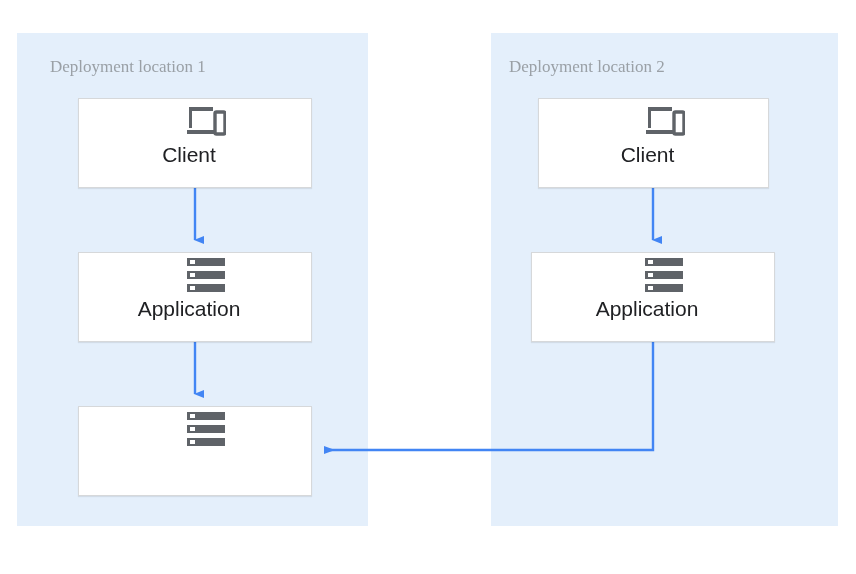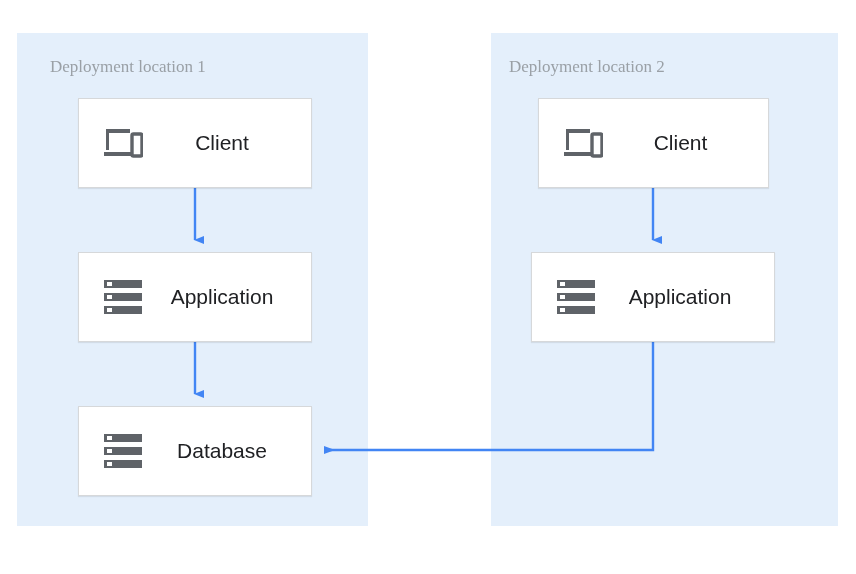--- a/index.html
+++ b/index.html
@@ -30,20 +30,21 @@
     font-family: Liberation Serif, serif;
   }
   .node {
     position: absolute;
     background: #ffffff;
     border: 1px solid #d6d8da;
     box-sizing: border-box;
     display: flex;
     align-items: center;
     box-shadow: 0 1px 1px rgba(0,0,0,0.08);
+    flex-direction: column;
   }
   .node-icon {
     flex: 0 0 auto;
     width: 44px;
     height: 44px;
     margin-left: 22px;
     display: flex;
     align-items: center;
     justify-content: center;
   }
@@ -131,21 +132,20 @@
     <span class="node-icon">
       <svg width="38" height="34" viewBox="0 0 38 34" aria-hidden="true">
         <rect x="0" y="0" width="38" height="8" fill="#5f6368"></rect>
         <rect x="3" y="2" width="5" height="4" fill="#ffffff"></rect>
         <rect x="0" y="13" width="38" height="8" fill="#5f6368"></rect>
         <rect x="3" y="15" width="5" height="4" fill="#ffffff"></rect>
         <rect x="0" y="26" width="38" height="8" fill="#5f6368"></rect>
         <rect x="3" y="28" width="5" height="4" fill="#ffffff"></rect>
       </svg>
     </span>
-    <span class="node-label">Database</span>
   </div>
 
   <div class="node" id="node-client-2" style="left: 538px; top: 98px; width: 231px; height: 90px; background: rgb(255, 255, 255); border-color: rgb(214, 216, 218);">
     <span class="node-icon">
       <svg width="40" height="32" viewBox="0 0 40 32" aria-hidden="true">
         <path d="M3 2 h24 v4 h-21 v17 h-3 z" fill="#5f6368"></path>
         <path d="M1 25 h28 v4 h-28 z" fill="#5f6368"></path>
         <rect x="29" y="7" width="10" height="22" rx="1.5" fill="none" stroke="#5f6368" stroke-width="3.4"></rect>
       </svg>
     </span>

